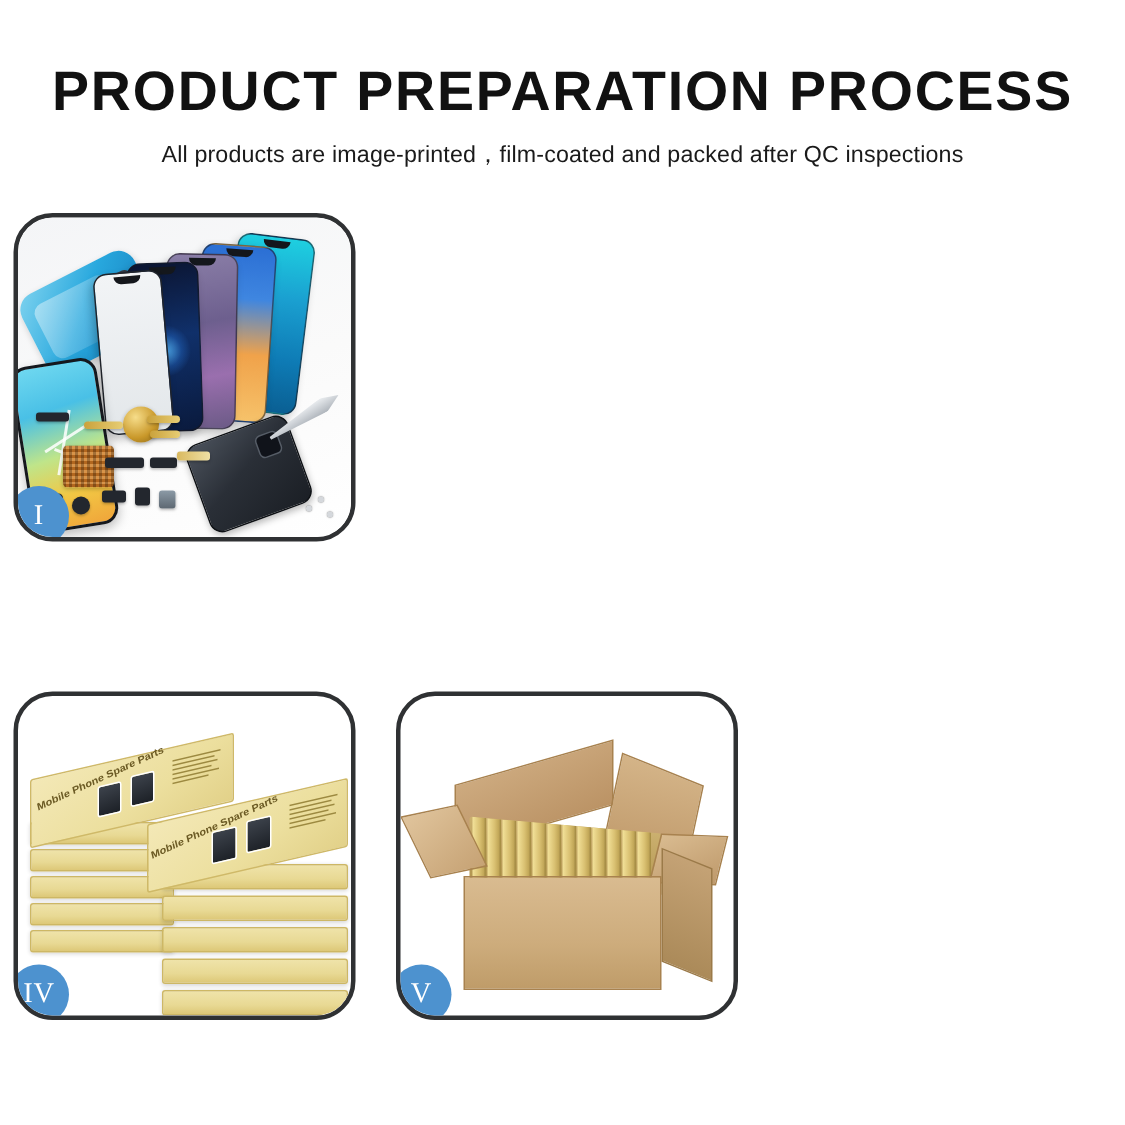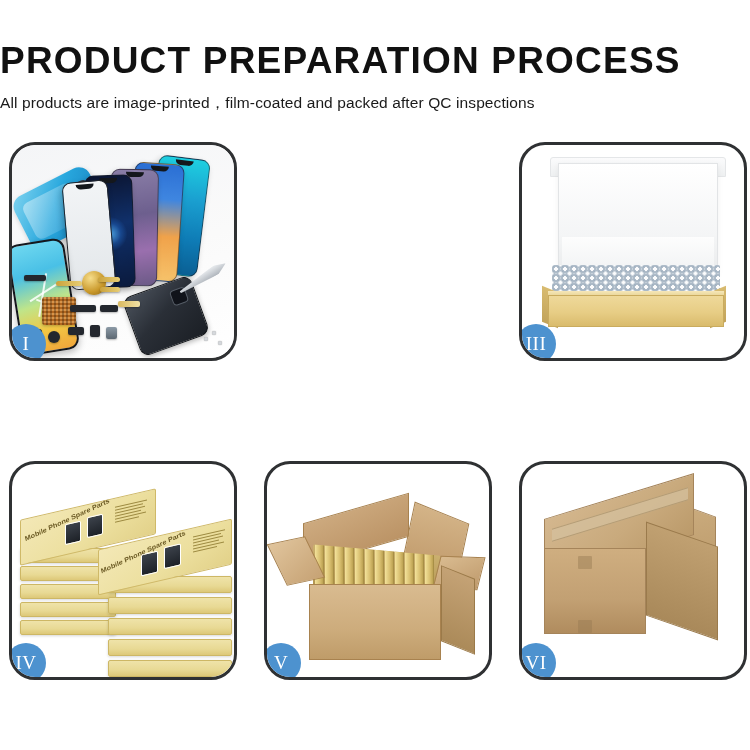--- a/index.html
+++ b/index.html
@@ -5,21 +5,21 @@
   * { box-sizing: border-box; margin: 0; padding: 0; }
   html, body {
     width: 750px; height: 750px;
     background: #ffffff;
     font-family: "Liberation Sans", sans-serif;
     overflow: hidden;
   }
   #page { position: relative; width: 750px; height: 750px; background: #fff; }
 
   
-  .header { position: absolute; left: 0; top: 0; width: 750px; text-align: left; }
+  .header { position: absolute; left: 0; top: 0; width: 750px; text-align: center; }
   .title {
     font-size: 37px; font-weight: 700; letter-spacing: 1.2px;
     color: #111; line-height: 1; margin-top: 42px;
     font-family: "Liberation Sans", sans-serif;
   }
   .subtitle {
     font-size: 15.5px; color: #1a1a1a; margin-top: 14px;
     letter-spacing: .1px; font-family: "Liberation Sans", sans-serif;
   }
 
@@ -331,33 +331,20 @@
 
       <div class="tweezer"></div>
       <div class="screw" style="left:192px; top:192px;"></div>
       <div class="screw" style="left:200px; top:186px;"></div>
       <div class="screw" style="left:206px; top:196px;"></div>
     </div>
     <div class="badge" style="left:-6px; bottom:-6px;">I</div>
   </div>
 
 
-  <div class="panel" style="left:519px; top:142px;">
-    <div class="stage">
-      <div class="b3-lidflap"></div>
-      <div class="b3-lid"></div>
-      <div class="b3-foam"></div>
-      <div class="b3-bubbles"></div>
-      <div class="b3-left"></div>
-      <div class="b3-right"></div>
-      <div class="b3-rim"></div>
-      <div class="b3-front"></div>
-    </div>
-    <div class="badge" style="left:-6px; bottom:-6px;">III</div>
-  </div>
 
   <div class="panel" style="left:9px; top:461px;">
     <div class="stage">
       <div class="stack">
 
         <div class="kbox" style="left:0px;  top:58px; width:96px; height:15px;"></div>
         <div class="kbox" style="left:0px;  top:76px; width:96px; height:15px;"></div>
         <div class="kbox" style="left:0px;  top:94px; width:96px; height:15px;"></div>
         <div class="kbox" style="left:0px;  top:112px; width:96px; height:15px;"></div>
         <div class="kbox" style="left:0px;  top:130px; width:96px; height:15px;"></div>
@@ -420,26 +407,14 @@
         <div class="ytube" style="left:112px;"></div>
       </div>
       <div class="c5-leftflap"></div>
       <div class="c5-rightflap"></div>
       <div class="c5-side"></div>
       <div class="c5-front"></div>
     </div>
     <div class="badge" style="left:-6px; bottom:-6px;">V</div>
   </div>
 
-  <div class="panel" style="left:519px; top:461px;">
-    <div class="stage">
-      <div class="c6-topR"></div>
-      <div class="c6-top"></div>
-      <div class="c6-tape"></div>
-      <div class="c6-right"></div>
-      <div class="c6-front"></div>
-      <div class="c6-tab" style="left:56px; top:92px;"></div>
-      <div class="c6-tab" style="left:56px; top:156px;"></div>
-    </div>
-    <div class="badge" style="left:-6px; bottom:-6px;">VI</div>
-  </div>
 
 </div>
 
 </body></html>

